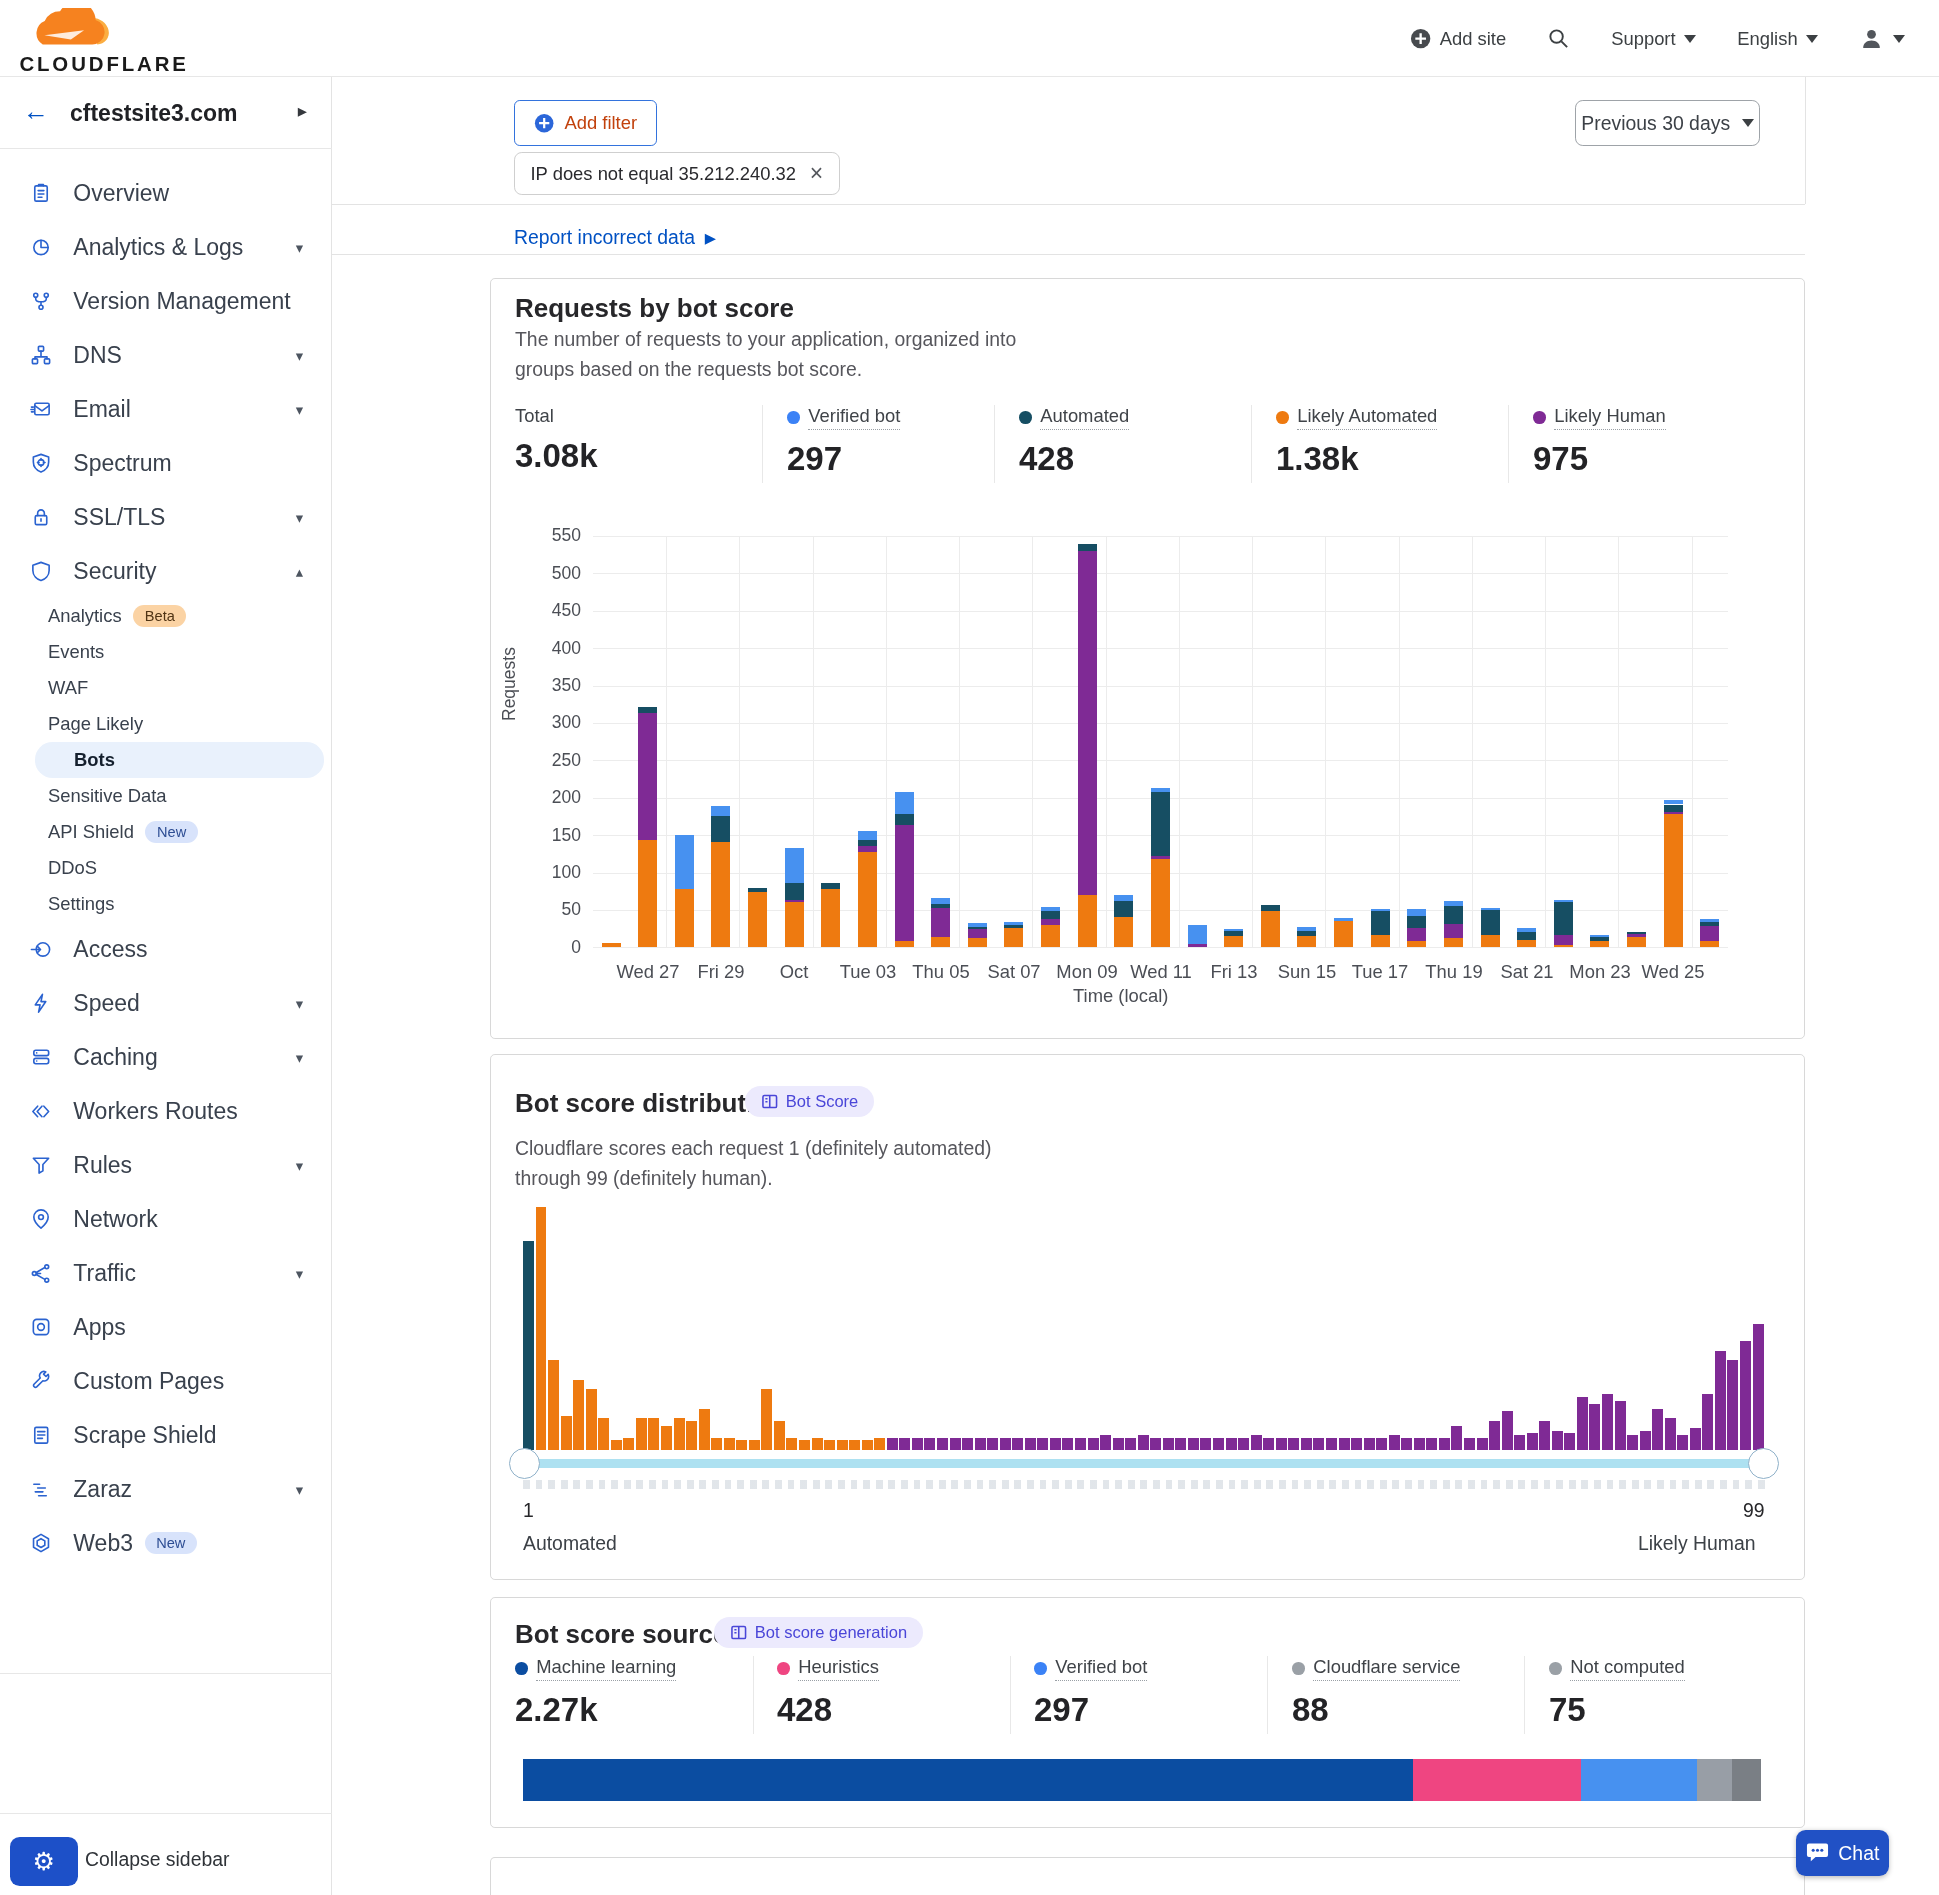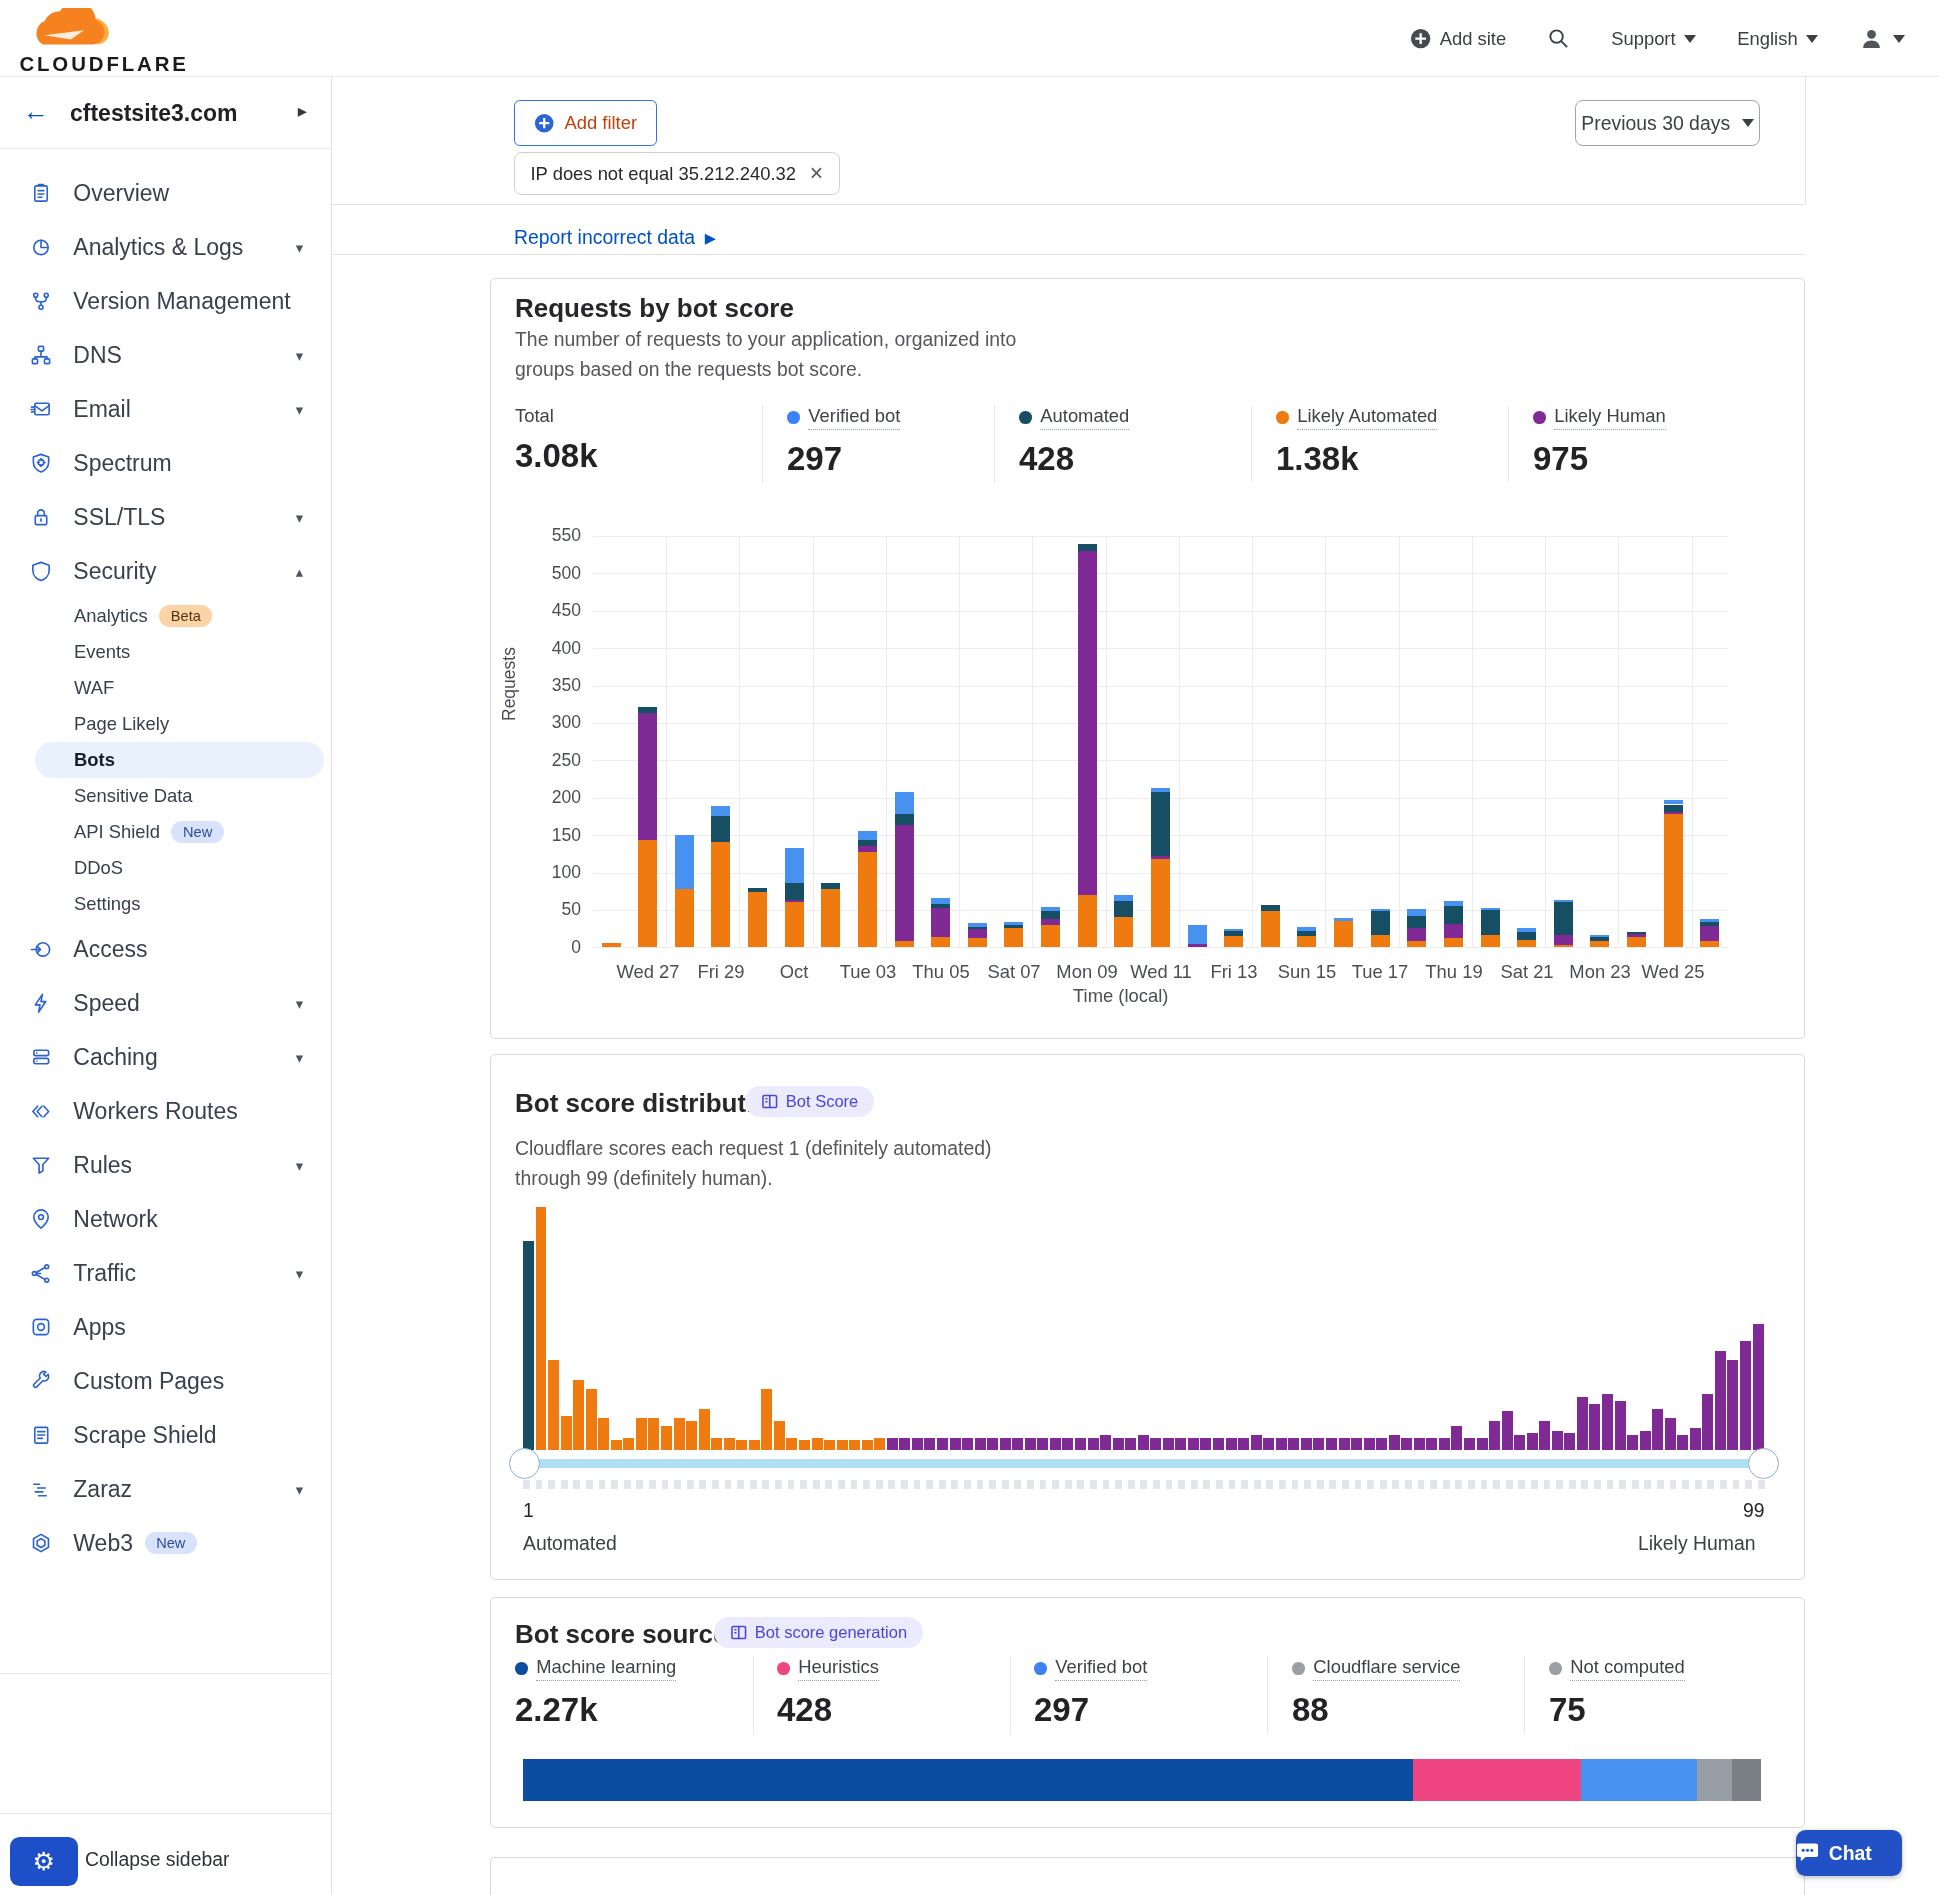--- a/index.html
+++ b/index.html
@@ -16,21 +16,21 @@
   .site-row { position:absolute; left:0; top:0; width:332px; height:72px; border-bottom:1px solid #e7e7e7; }
   .back-arrow { position:absolute; left:23px; top:19.4px; font-size:26px; color:#0051c3; cursor:pointer; }
   .site-name { position:absolute; left:70px; top:23px; font-size:23px; font-weight:bold; color:#202125; }
   .site-caret { position:absolute; right:25px; top:23px; font-size:18.4px; color:#35383d; cursor:pointer; }
   #nav-list { position:absolute; left:0; top:89px; width:332px; }
   .nav-item { position:relative; height:54px; display:flex; align-items:center; padding-left:29px; cursor:pointer; }
   .nav-item .icon { width:23px; height:23px; margin-right:21.3px; display:flex; align-items:center; justify-content:center; }
   .nav-item svg { stroke:#2b63d0; stroke-width:1.7; fill:none; stroke-linecap:round; stroke-linejoin:round; }
   .nav-label { font-size:23px; color:#39414d; }
   .nav-chev { position:absolute; right:29px; font-size:14.6px; color:#4d5560; }
-  .sub-item { position:relative; height:36px; display:flex; align-items:center; padding-left:74px; cursor:pointer; }
+  .sub-item { position:relative; height:36px; display:flex; align-items:center; padding-left:48px; cursor:pointer; }
   .sub-label { font-size:18.4px; color:#39414d; }
   .sub-item.selected { background:#e9f1fc; border-radius:17.5px; margin-left:35px; margin-right:7.8px; padding-left:39px; }
   .sub-item.selected .sub-label { font-weight:bold; color:#15202e; }
   .badge { display:inline-block; margin-left:11.6px; font-size:14.6px; padding:2.9px 11.6px 3.9px; border-radius:11.6px; }
   .badge.beta { background:#fbd3a4; color:#503414; }
   .badge.new { background:#d8e3fb; color:#2d4d93; }
   .side-divider { position:absolute; left:0; width:332px; border-top:1px solid #e7e7e7; }
   #collapse-row { position:absolute; left:0; top:1748px; width:332px; height:71px; }
   #gear-btn { position:absolute; left:9.7px; top:11.6px; width:68px; height:49px; background:#1d50c8; border:none; border-radius:9.7px; color:#fff; font-size:25px; cursor:pointer; }
   #collapse-label { position:absolute; left:85px; top:23px; font-size:19.4px; color:#2f3338; cursor:pointer; }
@@ -74,21 +74,21 @@
   .hbar { position:absolute; bottom:0; width:10.7px; }
   #slider-track { position:absolute; left:32px; top:404px; width:1242px; height:8.7px; background:#ade1f1; border-radius:4.9px; cursor:pointer; }
   .slider-handle { position:absolute; width:31px; height:31px; background:#fff; border:1.9px solid #8fb1c9; border-radius:50%; top:393px; cursor:grab; }
   #ghost-ticks { position:absolute; left:32px; top:425px; width:1242px; height:8.7px; opacity:.55; background:repeating-linear-gradient(90deg,#c9d1d9 0 6.8px,transparent 6.8px 12.6px); }
   .dist-num { position:absolute; font-size:19.4px; color:#27272a; }
   .dist-word { position:absolute; font-size:19.4px; color:#3c4147; }
   
   #source-bar { position:absolute; left:32px; top:161px; width:1238px; height:42px; display:flex; overflow:hidden; }
   #source-bar div { height:100%; }
   
-  #chat-btn { position:absolute; left:1796px; top:1830px; width:106px; height:46px; background:#2151c5; border:none; border-radius:9.7px; color:#fff; font-size:19.4px; font-weight:bold; display:flex; align-items:center; gap:9.7px; cursor:pointer; box-shadow:0 1.9px 5.8px rgba(0,0,0,.25); }
+  #chat-btn { position:absolute; left:1796px; top:1830px; width:93px; height:46px; background:#2151c5; border:none; border-radius:9.7px; color:#fff; font-size:19.4px; font-weight:normal; display:flex; align-items:center; justify-content:center; gap:9.7px; cursor:pointer; box-shadow:0 1.9px 5.8px rgba(0,0,0,.25); }
 </style>
 </head>
 <body>
 
 <div id="top-header">
   <div class="logo-wrap">
     <svg width="107" height="43" viewBox="0 0 64 26">
       <path d="M47 22a7 7 0 0 0 6.8-8.6A10 10 0 0 0 44 6c-1 0-2 .2-3 .5" fill="#fbad41"></path>
       <path d="M14 22h30a7.5 7.5 0 0 0 2-14.7A11.5 11.5 0 0 0 24.5 2a10.4 10.4 0 0 0-9.3 5.8A8 8 0 0 0 14 22z" fill="#f6821f"></path>
       <path d="M15 16.5l24-3-8 5.5z" fill="#fff" opacity=".85"></path>

